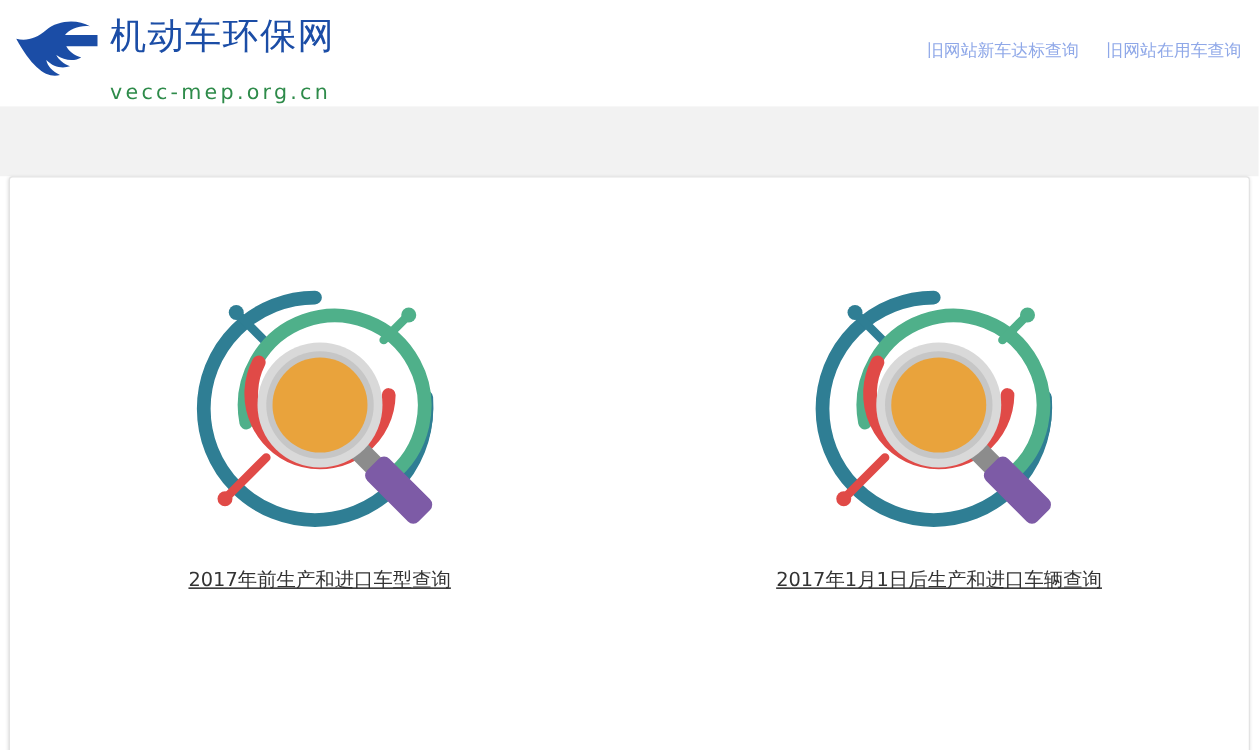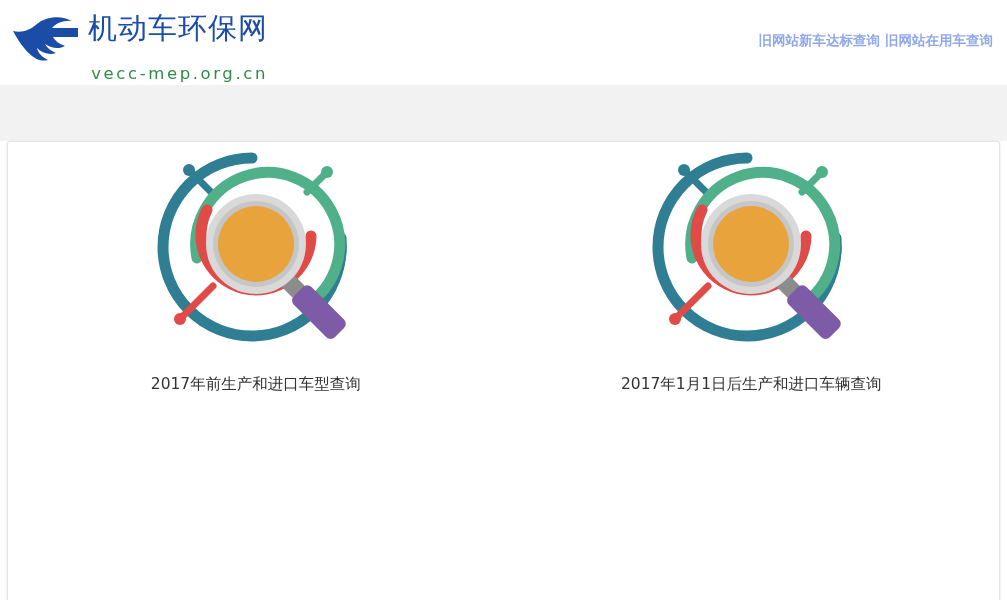--- a/index.html
+++ b/index.html
@@ -33,21 +33,20 @@
   .logo-mark {
     width: 72px;
     height: 48px;
     flex: 0 0 auto;
     margin-top: 3px;
   }
   .logo-text {
     margin-left: 4px;
     display: flex;
     flex-direction: column;
-    text-align: right;
   }
   .logo-title {
     font-family: "DejaVu Sans", "Liberation Sans", sans-serif;
     font-size: 29px;
     line-height: 33px;
     color: #1B4DA6;
     letter-spacing: 1px;
     white-space: nowrap;
   }
   .logo-domain {
@@ -59,22 +58,21 @@
     margin-top: 19px;
     white-space: nowrap;
   }
 
   .header-nav {
     position: absolute;
     right: 14px;
     top: 32px;
     display: flex;
     align-items: center;
-    gap: 5px;
-    font-weight: bold;
+    gap: 22px;
   }
   .header-nav a {
     font-family: "DejaVu Sans", "Liberation Sans", sans-serif;
     font-size: 13.5px;
     color: #8FA8E8;
     text-decoration: none;
     white-space: nowrap;
   }
 
   
@@ -93,20 +91,22 @@
     background: #ffffff;
     border: 1px solid #E3E3E3;
     border-radius: 3px;
     box-shadow: 0 1px 3px rgba(0,0,0,0.13);
     box-sizing: border-box;
     overflow: hidden;
   }
 
   .tiles {
     display: flex;
+    padding-top: 80px;
+    text-decoration: underline;
   }
   .tile {
     width: 50%;
     display: flex;
     flex-direction: column;
     align-items: center;
     cursor: pointer;
   }
   .tile-icon {
     width: 210px;

